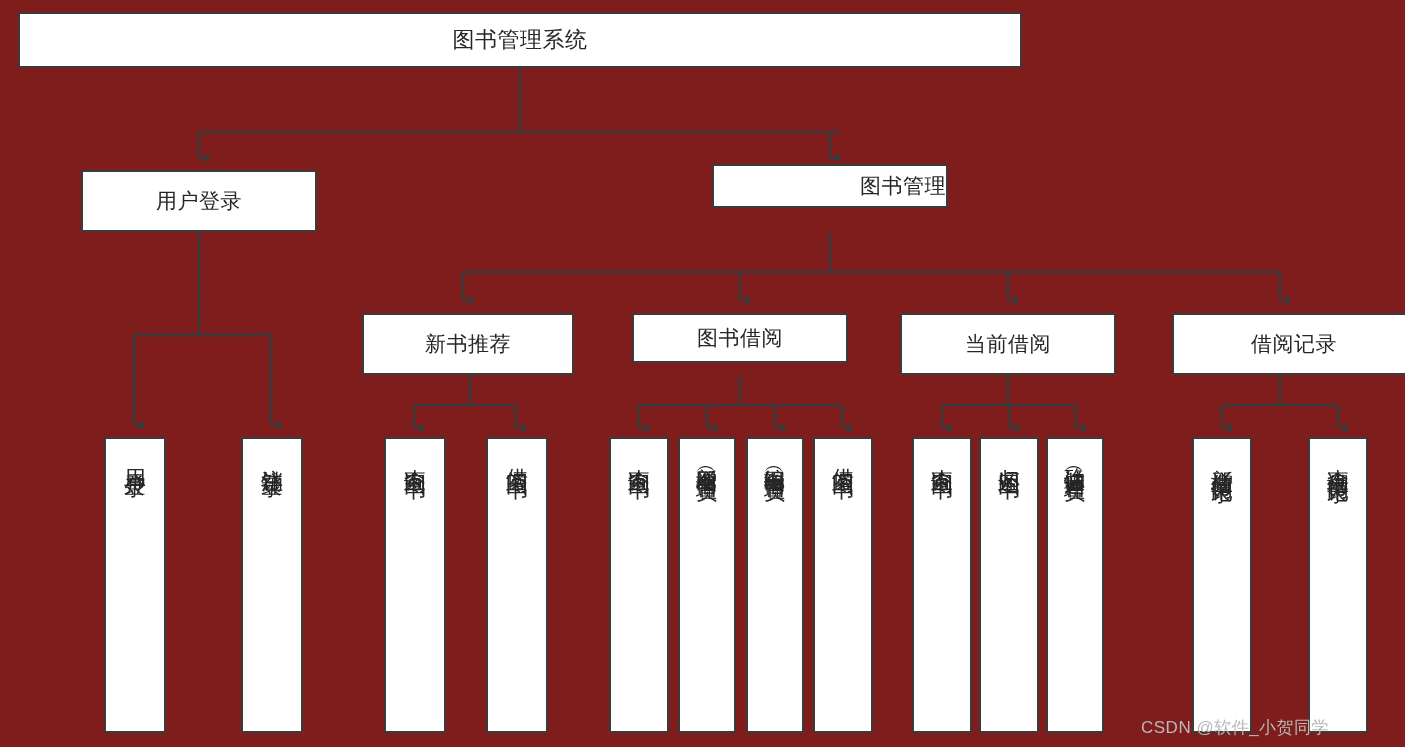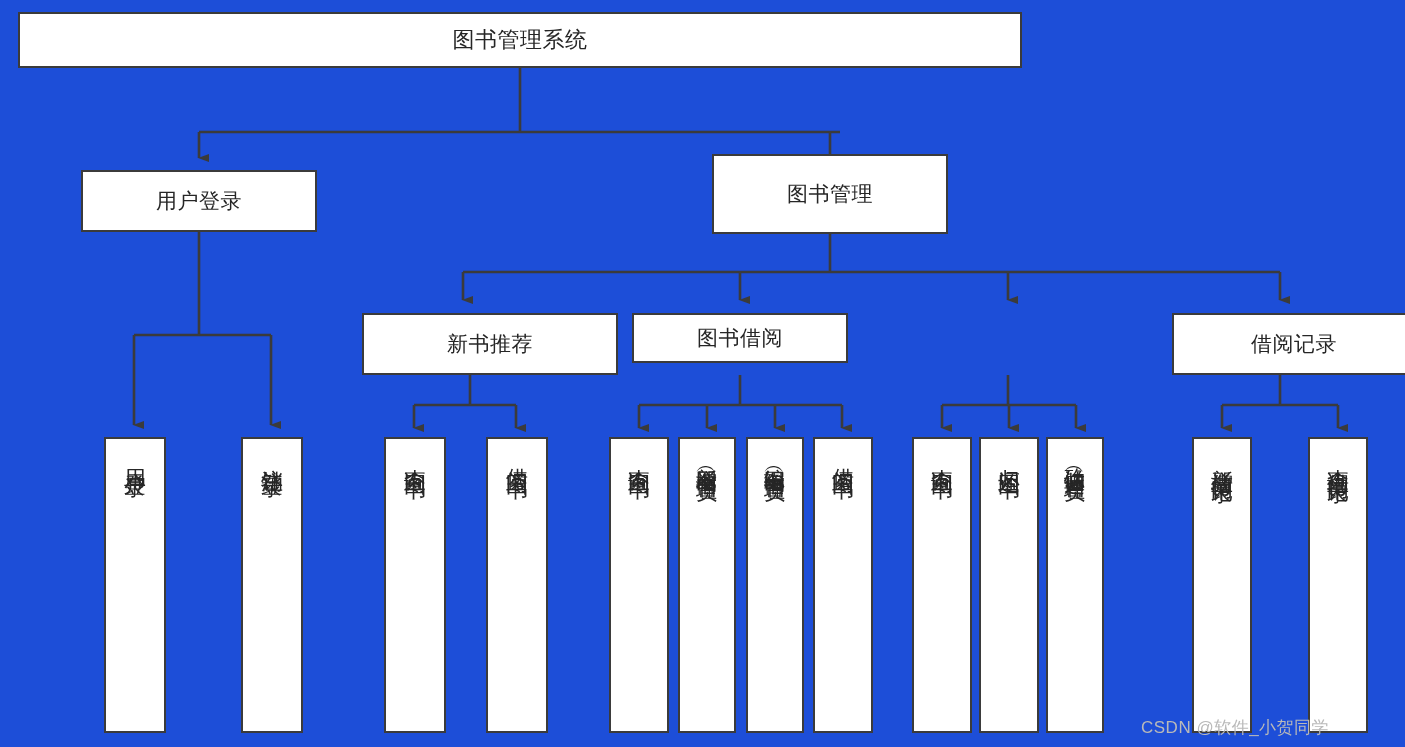--- a/index.html
+++ b/index.html
@@ -7,21 +7,21 @@
     padding: 0;
     background: #ffffff;
   }
   body {
     font-family: "Liberation Sans", "DejaVu Sans", sans-serif;
   }
   #canvas {
     position: relative;
     width: 1405px;
     height: 747px;
-    background: #1d4ed8;
+    background: #7f1d1d;
     overflow: hidden;
   }
   svg.edges {
     position: absolute;
     left: 0;
     top: 0;
     width: 1405px;
     height: 747px;
     pointer-events: none;
   }
@@ -128,30 +128,33 @@
     </g>
   </svg>
 
   <div class="node root horiz" style="left:18px; top:12px; width:1004px; height:56px;">
     <span class="label">图书管理系统</span>
   </div>
 
   <div class="node horiz" style="left:81px; top:170px; width:236px; height:62px;">
     <span class="label">用户登录</span>
   </div>
-  <div class="node horiz" style="left:712px; top:154px; width:236px; height:80px;">
+  <div class="node horiz" style="left:712px; top:164px; width:236px; height:44px;justify-content:flex-end;">
     <span class="label">图书管理</span>
   </div>
 
-  <div class="node horiz" style="left:362px; top:313px; width:256px; height:62px;">
+  <div class="node horiz" style="left:362px; top:313px; width:212px; height:62px;">
     <span class="label">新书推荐</span>
   </div>
   <div class="node horiz" style="left:632px; top:313px; width:216px; height:50px;">
     <span class="label">图书借阅</span>
   </div>
+  <div class="node horiz" style="left:900px; top:313px; width:216px; height:62px;">
+    <span class="label">当前借阅</span>
+  </div>
   <div class="node horiz" style="left:1172px; top:313px; width:244px; height:62px;">
     <span class="label">借阅记录</span>
   </div>
 
   <div class="node vert" style="left:104px; top:437px; width:62px; height:296px;">
     <span class="label">用户登录</span>
   </div>
   <div class="node vert" style="left:241px; top:437px; width:62px; height:296px;">
     <span class="label">注销登录</span>
   </div>

